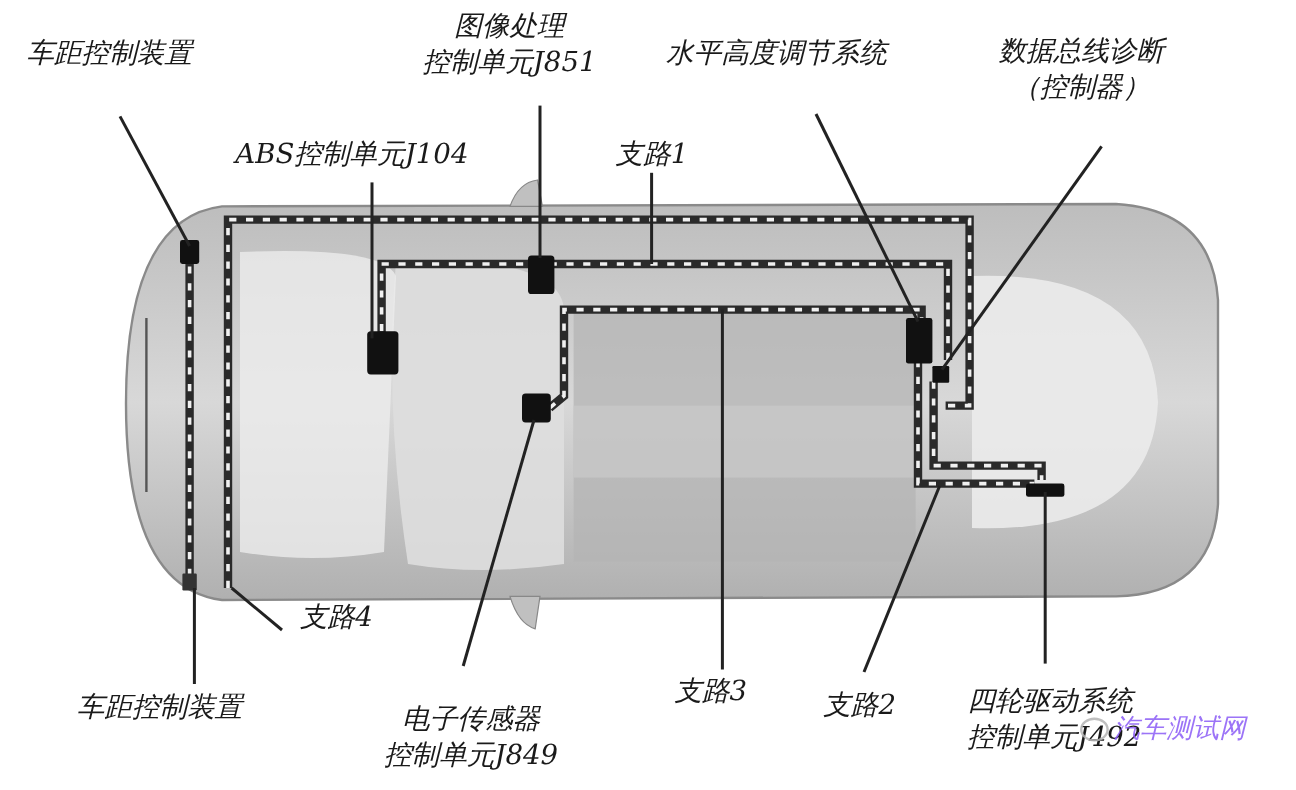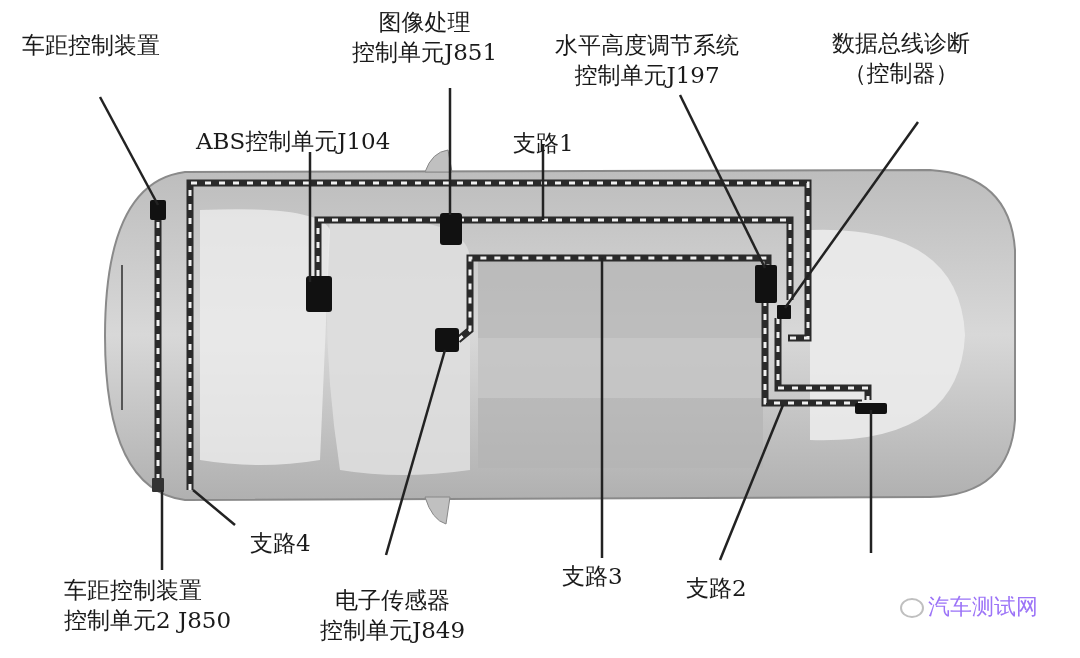--- a/index.html
+++ b/index.html
@@ -1,18 +1,18 @@
 <!DOCTYPE html>
 <html><head>
   <meta charset="utf-8">
   <style>
     html, body { margin: 0; padding: 0; background: #ffffff; }
     body { width: 1080px; height: 658px; position: relative; overflow: hidden;
            font-family: "DejaVu Serif", "Liberation Serif", serif; color: #1a1a1a; }
-    #stage { position: absolute; left: 0; top: 0; width: 1080px; height: 576px; }
+    #stage { position: absolute; left: 0; top: 0; width: 1080px; height: 576px; font-style: italic; }
     .label { position: absolute; font-size: 23px; line-height: 30px; text-align: center; white-space: nowrap; letter-spacing: 0px; }
     .label span { display: block; }
     .watermark { position: absolute; left: 900px; top: 592px; font-size: 22px; color: #8b5cf6;
                  font-family: "DejaVu Sans", "Liberation Sans", sans-serif; opacity: 0.85; }
     .watermark .wm-icon { display: inline-block; width: 20px; height: 16px; border: 2px solid #b5b5b5; border-radius: 50%; margin-right: 4px; vertical-align: middle; }
   </style>
 </head>
 <body>
 
 <div id="stage">
@@ -92,56 +92,58 @@
     <span>车距控制装置</span>
   </div>
 
   <div class="label" style="left:352px; top:7px;">
     <span>图像处理</span>
     <span>控制单元J851</span>
   </div>
 
   <div class="label" style="left:555px; top:30px;">
     <span>水平高度调节系统</span>
-    <span>控制单元J197</span>
   </div>
 
   <div class="label" style="left:832px; top:28px;">
     <span>数据总线诊断</span>
     <span>（控制器）</span>
   </div>
 
-  <div class="label" style="left:196px; top:126px;">
+  <div class="label" style="left:196px; top:114px;">
     <span>ABS控制单元J104</span>
   </div>
 
-  <div class="label" style="left:513px; top:114px;margin-top:14px;">
+  <div class="label" style="left:513px; top:114px;">
     <span>支路1</span>
   </div>
 
-  <div class="label" style="left:250px; top:528px;">
+  <div class="label" style="left:250px; top:500px;">
     <span>支路4</span>
   </div>
 
   <div class="label" style="left:64px; top:575px; text-align:left;">
     <span>车距控制装置</span>
-    <span>控制单元2 J850</span>
   </div>
 
   <div class="label" style="left:320px; top:565px;margin-top:20px;">
     <span>电子传感器</span>
     <span>控制单元J849</span>
   </div>
 
   <div class="label" style="left:562px; top:561px;">
     <span>支路3</span>
   </div>
 
   <div class="label" style="left:686px; top:573px;">
     <span>支路2</span>
   </div>
 
+  <div class="label" style="left:806px; top:570px; text-align:left;">
+    <span>四轮驱动系统</span>
+    <span>控制单元J492</span>
+  </div>
 
   <div class="watermark">
     <span class="wm-icon"></span><span>汽车测试网</span>
   </div>
 
 </div>
 
 </body></html>

